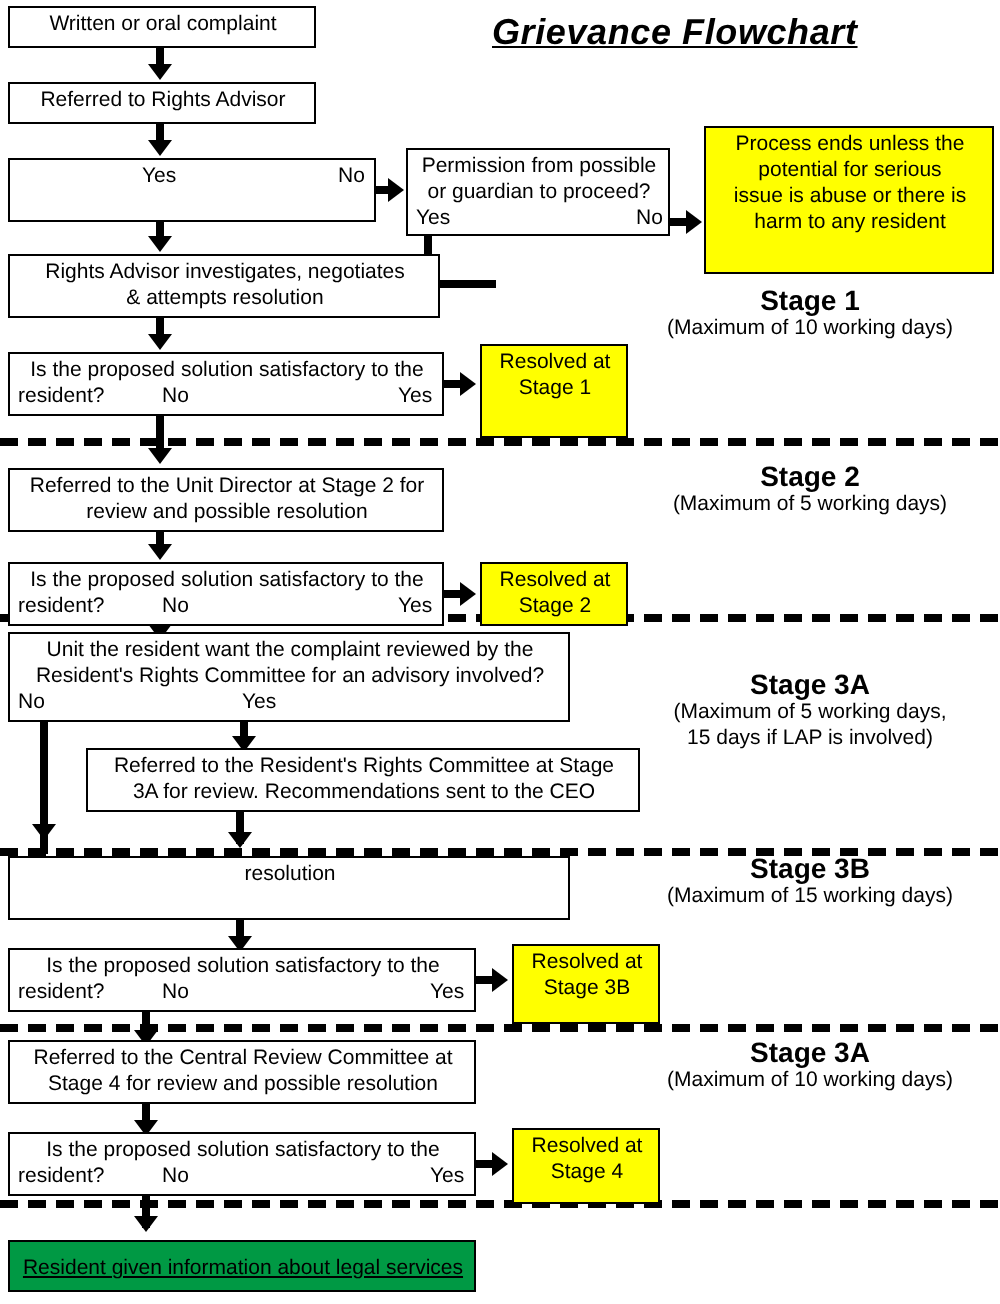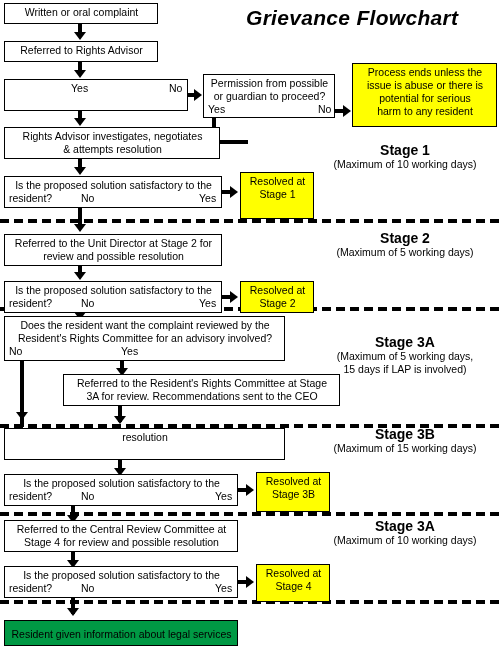--- a/index.html
+++ b/index.html
@@ -16,21 +16,22 @@
     height: 652px;
     background: #ffffff;
     overflow: hidden;
   }
 
   
   .title {
     position: absolute;
     font-weight: bold;
     font-style: italic;
-    font-size: 21px;
+    font-size: 18px;
+    text-decoration: underline;
     letter-spacing: 0.3px;
     color: #000;
     white-space: nowrap;
   }
 
   
   .box {
     position: absolute;
     box-sizing: border-box;
     border: 1px solid #000000;
@@ -170,24 +171,24 @@
     </span>
   </div>
 
   <div class="hline" style="left:335px; top:109px; width:10px;"></div>
   <div class="arrow-right" style="left:343px; top:105px;"></div>
 
   <div class="vline" style="left:212px; top:118px; height:26px;"></div>
   <div class="hline" style="left:212px; top:140px; width:36px;"></div>
   <div class="arrow-left" style="left:204px; top:136px;"></div>
 
-  <div class="box yellow" style="left:352px; top:63px; width:145px; height:64px;">
+  <div class="box yellow" style="left:352px; top:63px; width:145px; height:74px;">
     <span class="ln">Process ends unless the</span>
+    <span class="ln">potential for serious</span>
     <span class="ln">issue is abuse or there is</span>
-    <span class="ln">potential for serious</span>
     <span class="ln">harm to any resident</span>
   </div>
 
   <div class="box" style="left:4px; top:127px; width:216px; height:32px;">
     <span class="ln">Rights Advisor investigates, negotiates</span>
     <span class="ln">&amp; attempts resolution</span>
   </div>
   <div class="vline" style="left:78px; top:159px; height:10px;"></div>
   <div class="arrow-down" style="left:74px; top:167px;"></div>
 
@@ -238,41 +239,41 @@
   <div class="arrow-right" style="left:230px; top:291px;"></div>
   <div class="vline" style="left:78px; top:313px; height:16px;"></div>
   <div class="arrow-down" style="left:74px; top:312px;"></div>
 
   <div class="box yellow" style="left:240px; top:281px; width:74px; height:32px;">
     <span class="ln">Resolved at</span>
     <span class="ln">Stage 2</span>
   </div>
 
   <div class="box" style="left:4px; top:316px; width:281px; height:45px;">
-    <span class="ln">Does the resident want the complaint reviewed by the</span>
+    <span class="ln">Unit the resident want the complaint reviewed by the</span>
     <span class="ln">Resident's Rights Committee for an advisory involved?</span>
     <span class="declabel">
       <span class="no" style="left:0px;">No</span>
       <span class="yes" style="left:112px;">Yes</span>
     </span>
   </div>
 
   <div class="vline" style="left:20px; top:361px; height:66px;"></div>
   <div class="arrow-down" style="left:16px; top:412px;"></div>
 
   <div class="vline" style="left:120px; top:361px; height:9px;"></div>
   <div class="arrow-down" style="left:116px; top:368px;"></div>
 
   <div class="stage" style="left:310px; top:334px; width:190px;">
     <span class="sname">Stage 3A</span>
     <span class="ssub">(Maximum of 5 working days,</span>
     <span class="ssub">15 days if LAP is involved)</span>
   </div>
 
-  <div class="box" style="left:43px; top:374px; width:277px; height:32px;margin-left:20px;">
+  <div class="box" style="left:43px; top:374px; width:277px; height:32px;">
     <span class="ln">Referred to the Resident's Rights Committee at Stage</span>
     <span class="ln">3A for review. Recommendations sent to the CEO</span>
   </div>
   <div class="vline" style="left:118px; top:406px; height:16px;"></div>
   <div class="arrow-down" style="left:114px; top:416px;"></div>
 
   <div class="box" style="left:4px; top:428px; width:281px; height:32px;">
     <span class="ln">resolution</span>
   </div>
   <div class="vline" style="left:118px; top:460px; height:10px;"></div>
@@ -325,18 +326,18 @@
   <div class="arrow-right" style="left:246px; top:576px;"></div>
   <div class="vline" style="left:71px; top:598px; height:16px;"></div>
   <div class="arrow-down" style="left:67px; top:608px;"></div>
 
   <div class="box yellow" style="left:256px; top:564px; width:74px; height:38px;">
     <span class="ln">Resolved at</span>
     <span class="ln">Stage 4</span>
   </div>
 
   <div class="box green" style="left:4px; top:620px; width:234px; height:26px;">
-    <span class="ln" style="line-height:22px;">Resident given information about legal services</span>
+    <span class="ln" style="line-height:22px;text-decoration:underline;">Resident given information about legal services</span>
   </div>
 
   <div class="footnote" style="left:252px; top:627px;margin-top:24px;">Maximum total time is 65 working days</div>
 
 </div>
 
 </body></html>

